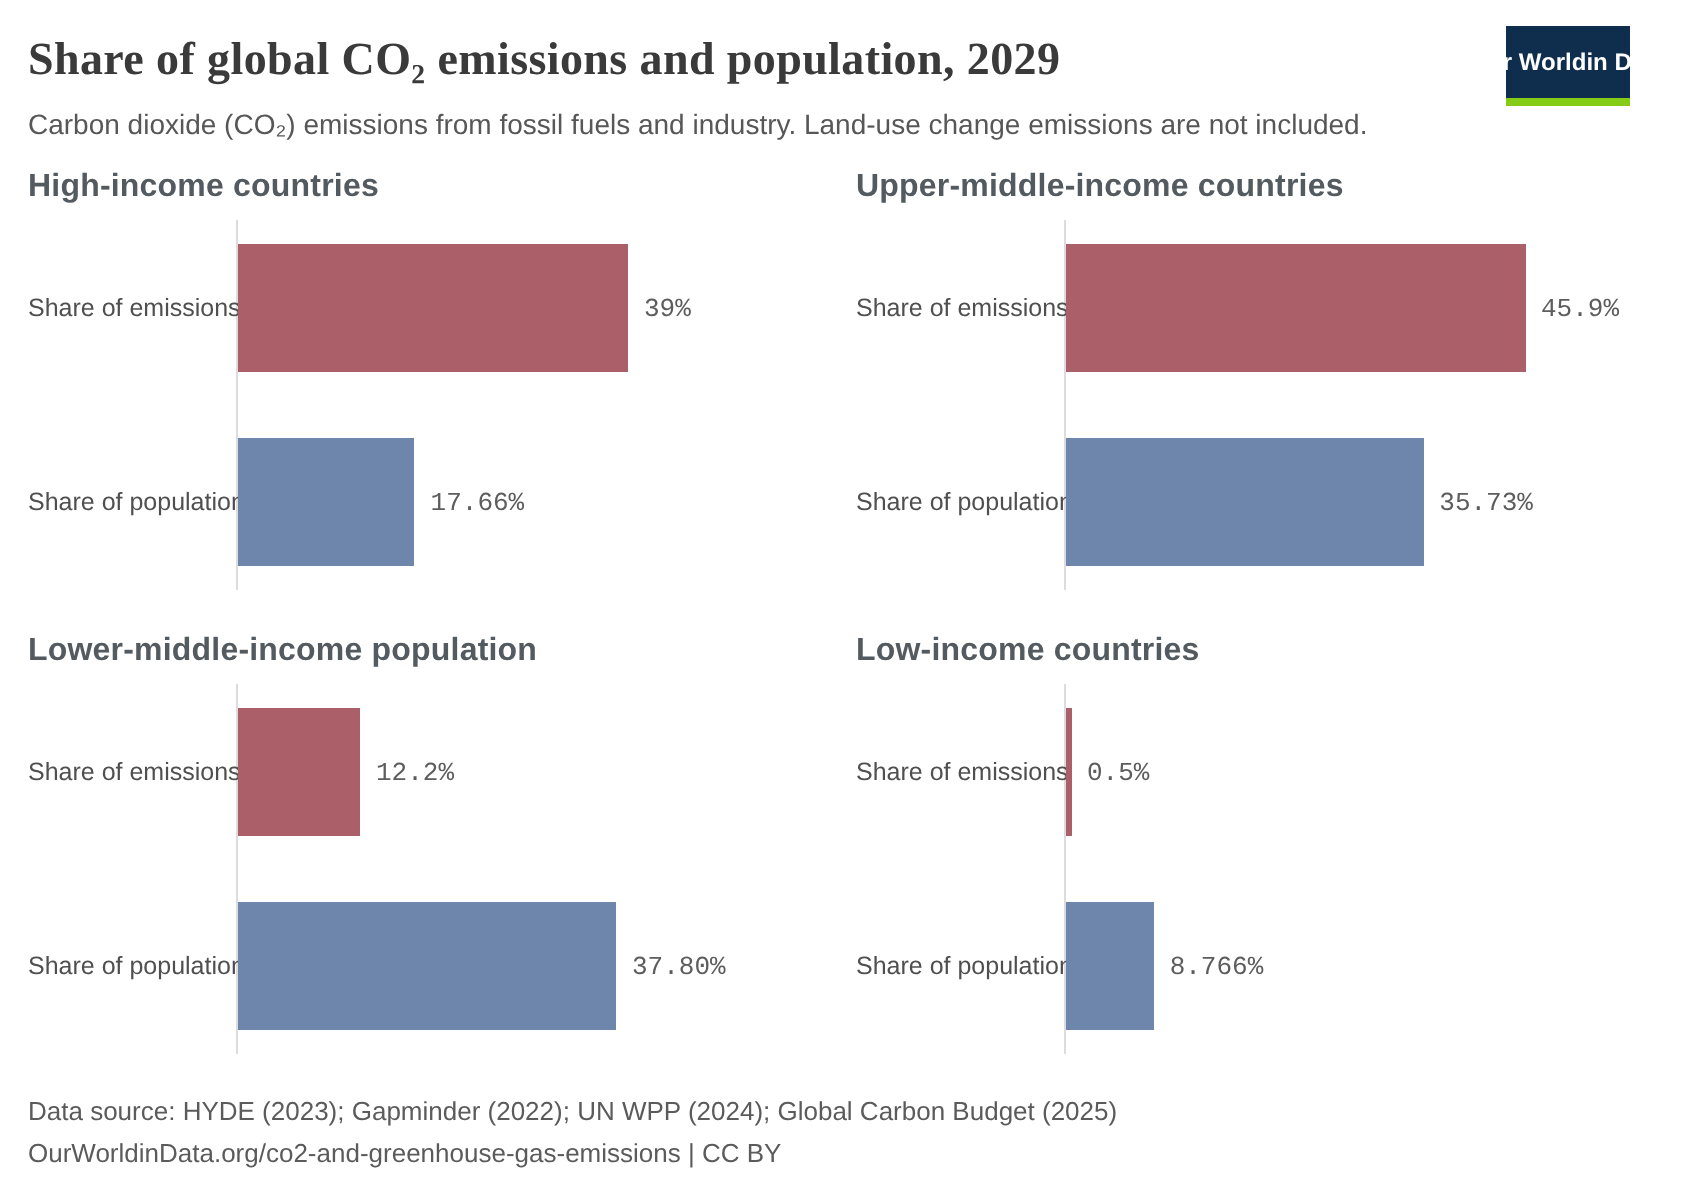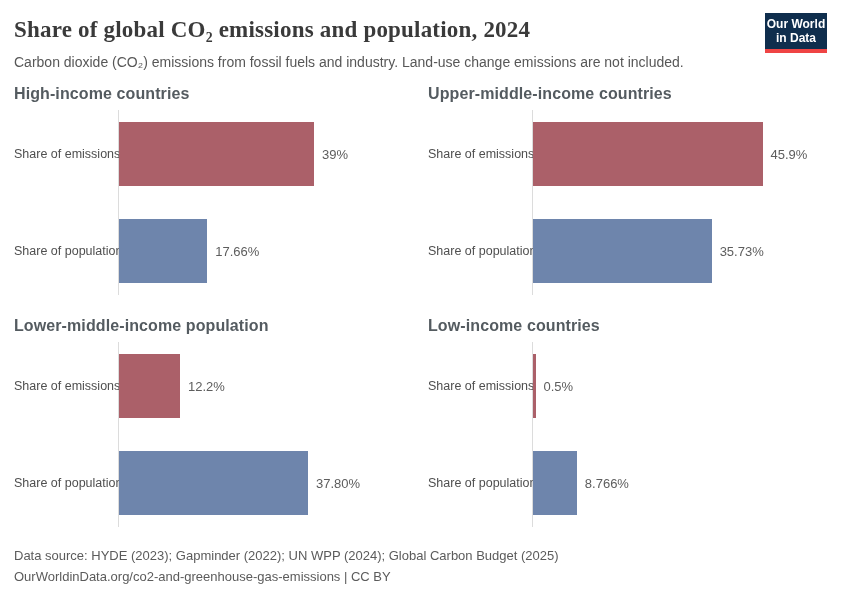--- a/index.html
+++ b/index.html
@@ -9,24 +9,24 @@
 
   
   .header { position: relative; }
   .title {
     font-family: "Liberation Serif", "DejaVu Serif", serif;
     font-size: 23px; font-weight: 700; color: #3a3a3a;
     line-height: 28px; letter-spacing: 0.2px;
   }
   .subtitle { margin-top: 9px; font-size: 14px; color: #575757; line-height: 18px; }
   .logo {
-    position: absolute; top: -3px; right: 9px;
+    position: absolute; top: -3px; right: 21px;
     width: 62px; height: 40px; cursor: pointer;
-    border-bottom: 4px solid #ef4444;
-    display: flex; flex-direction: column; align-items: center; justify-content: center;
+    border-bottom: 4px solid #84cc16;
+    display: flex; flex-direction: row; align-items: center; justify-content: center;
     text-align: center;
   }
   .logo .logo-text {
     color: #ffffff; font-size: 12px; font-weight: 700; line-height: 14px; white-space: nowrap;
   }
 
   
   .charts-grid {
     display: grid; grid-template-columns: 1fr 1fr;
     column-gap: 6px; row-gap: 21px; margin-top: 13px;
@@ -40,36 +40,36 @@
   .axis-line { position: absolute; left: 104px; top: 0; bottom: 0; width: 1px; background: #dcdcdc; }
   .bar-row { position: absolute; left: 0; right: 0; height: 64px; }
   .bar-row.row-emissions { top: 12px; }
   .bar-row.row-population { top: 109px; }
   .row-label {
     position: absolute; left: 0; top: 50%; transform: translateY(-50%);
     width: 98px; text-align: right; font-size: 12.5px; color: #4f4f4f; white-space: nowrap;
   }
   .bar-track {
     position: absolute; left: 105px; right: 0; top: 0; bottom: 0;
-    display: flex; align-items: center; gap: 8px;
+    display: flex; align-items: center; gap: 8px; font-family: Liberation Mono, monospace;
   }
   .bar { height: 64px; flex: 0 0 auto; }
   .bar-value { font-size: 13px; color: #5d5d5d; white-space: nowrap; }
 
   
   .footer { margin-top: 18px; font-size: 13px; color: #5b5b5b; line-height: 21px; }
   .footer .bold { font-weight: 400; }
 </style>
 </head>
 <body>
 
 <div class="page">
 
   <div class="header">
-    <div class="title">Share of global CO₂ emissions and population, 2024</div>
+    <div class="title">Share of global CO₂ emissions and population, 2029</div>
     <div class="subtitle">Carbon dioxide (CO₂) emissions from fossil fuels and industry. Land-use change emissions are not included.</div>
     <div class="logo" style="background-color: rgb(15, 46, 77);">
       <span class="logo-text">Our World</span>
       <span class="logo-text">in Data</span>
     </div>
   </div>
 
   <div class="charts-grid">
 
     <div class="panel">

